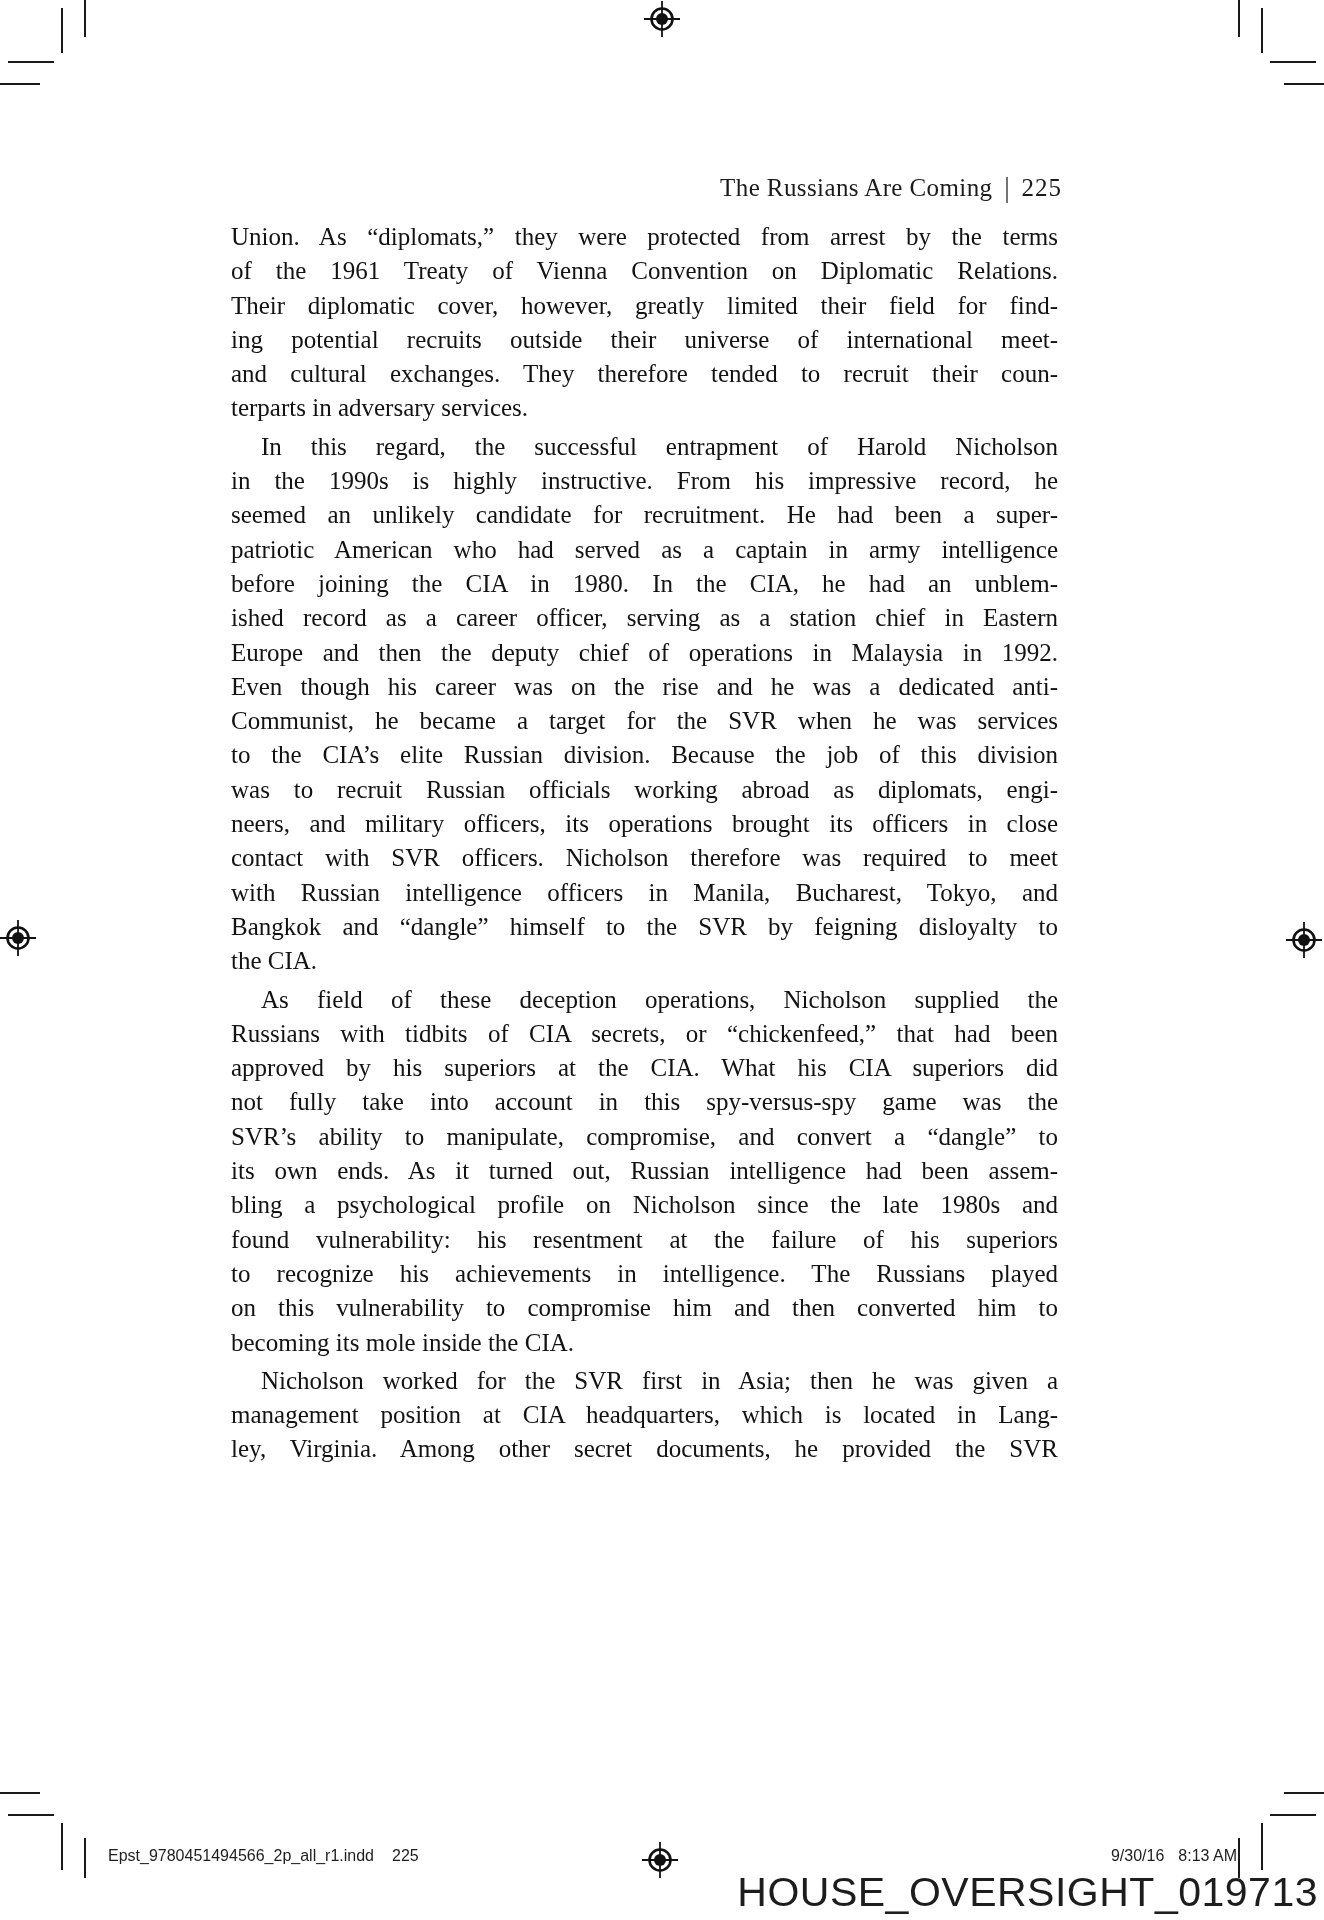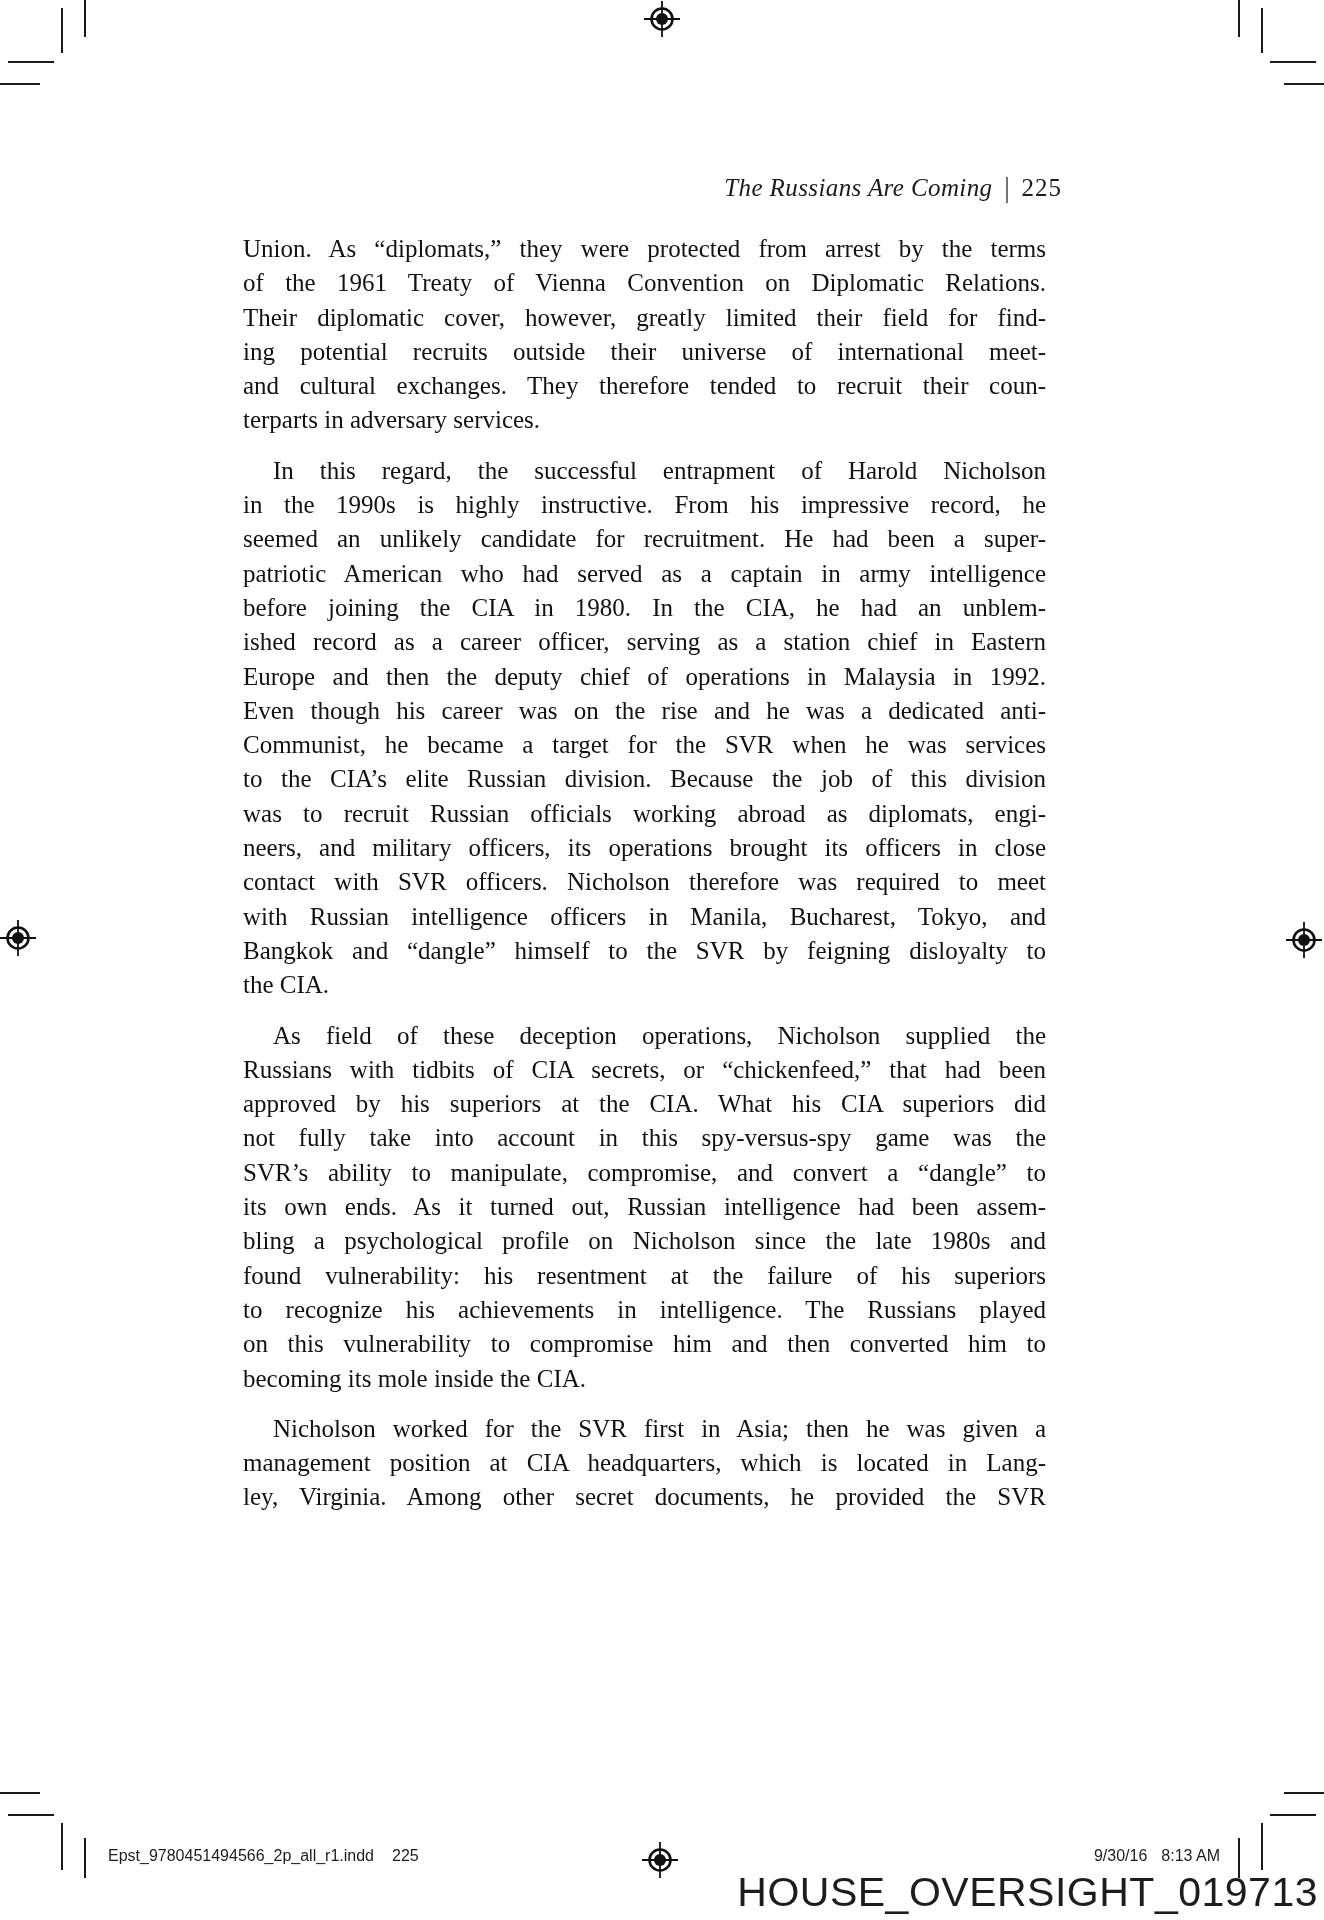--- a/index.html
+++ b/index.html
@@ -17,56 +17,56 @@
 
   
   .running-head {
     position: absolute;
     top: 174px;
     right: 262px;
     font-size: 25px;
     white-space: nowrap;
     color: #1b1b1b;
   }
-  .running-head .title { font-style: italic; letter-spacing: 0.4px; text-align: center; }
+  .running-head .title { letter-spacing: 0.4px; text-align: center; }
   .running-head .sep   { display: inline-block; padding: 0 12px; font-weight: 400; transform: scaleY(1.15); }
   .running-head .folio { letter-spacing: 1px; }
 
   
   .body-block {
     position: absolute;
     left: 227px;
     top: 216px;
     width: 835px;
     font-size: 25px;
     line-height: 34.3px;
     color: #121212;
   }
-  .para { margin: 16px; }
+  .para { margin: 4px; }
   .line {
     text-align: justify;
     text-align-last: justify;
     white-space: normal;
     height: 34.3px;
     overflow: visible;
   }
   .line.lastline { text-align-last: left; }
   .line.indent  { text-indent: 30px; }
 
   
   .slug {
     position: absolute;
     font-family: "Liberation Sans", sans-serif;
     font-size: 16px;
     color: #1d1d1d;
     white-space: nowrap;
   }
   .slug-left  { left: 108px; top: 1847px; }
   .slug-left .slug-page { margin-left: 18px; }
-  .slug-right { right: 104px; top: 1847px; }
+  .slug-right { right: 87px; top: 1847px; }
   .slug-right .slug-time { margin-left: 14px; }
 
   .bates {
     position: absolute;
     right: 6px;
     top: 1869px;
     font-family: "Liberation Sans", sans-serif;
     font-size: 41px;
     letter-spacing: 0.5px;
     color: #1d1d1d;

